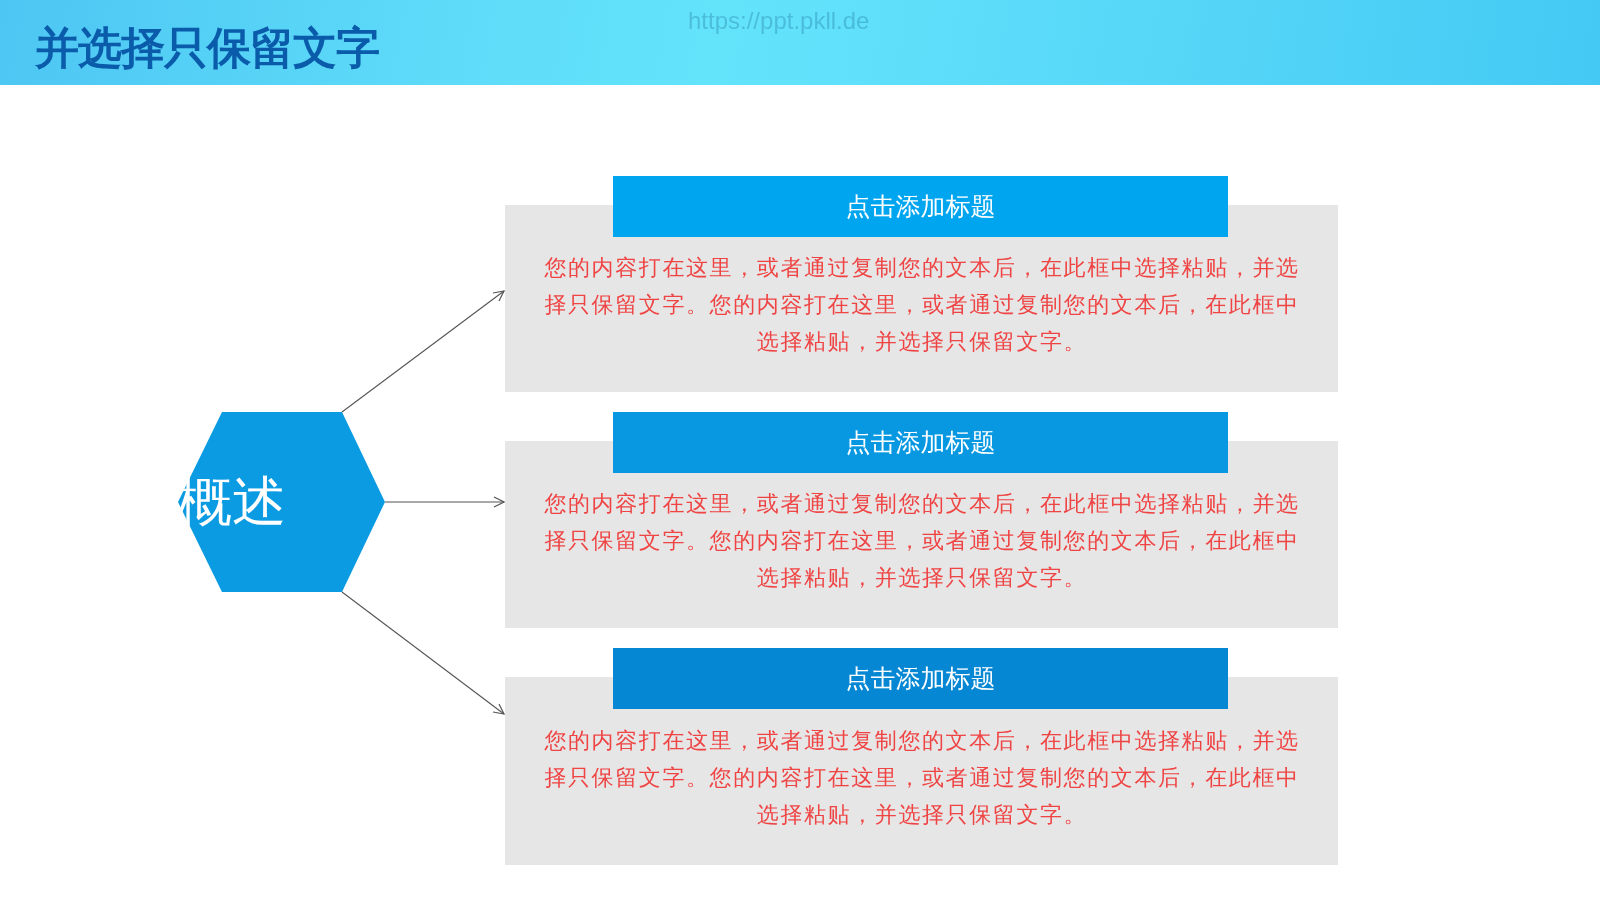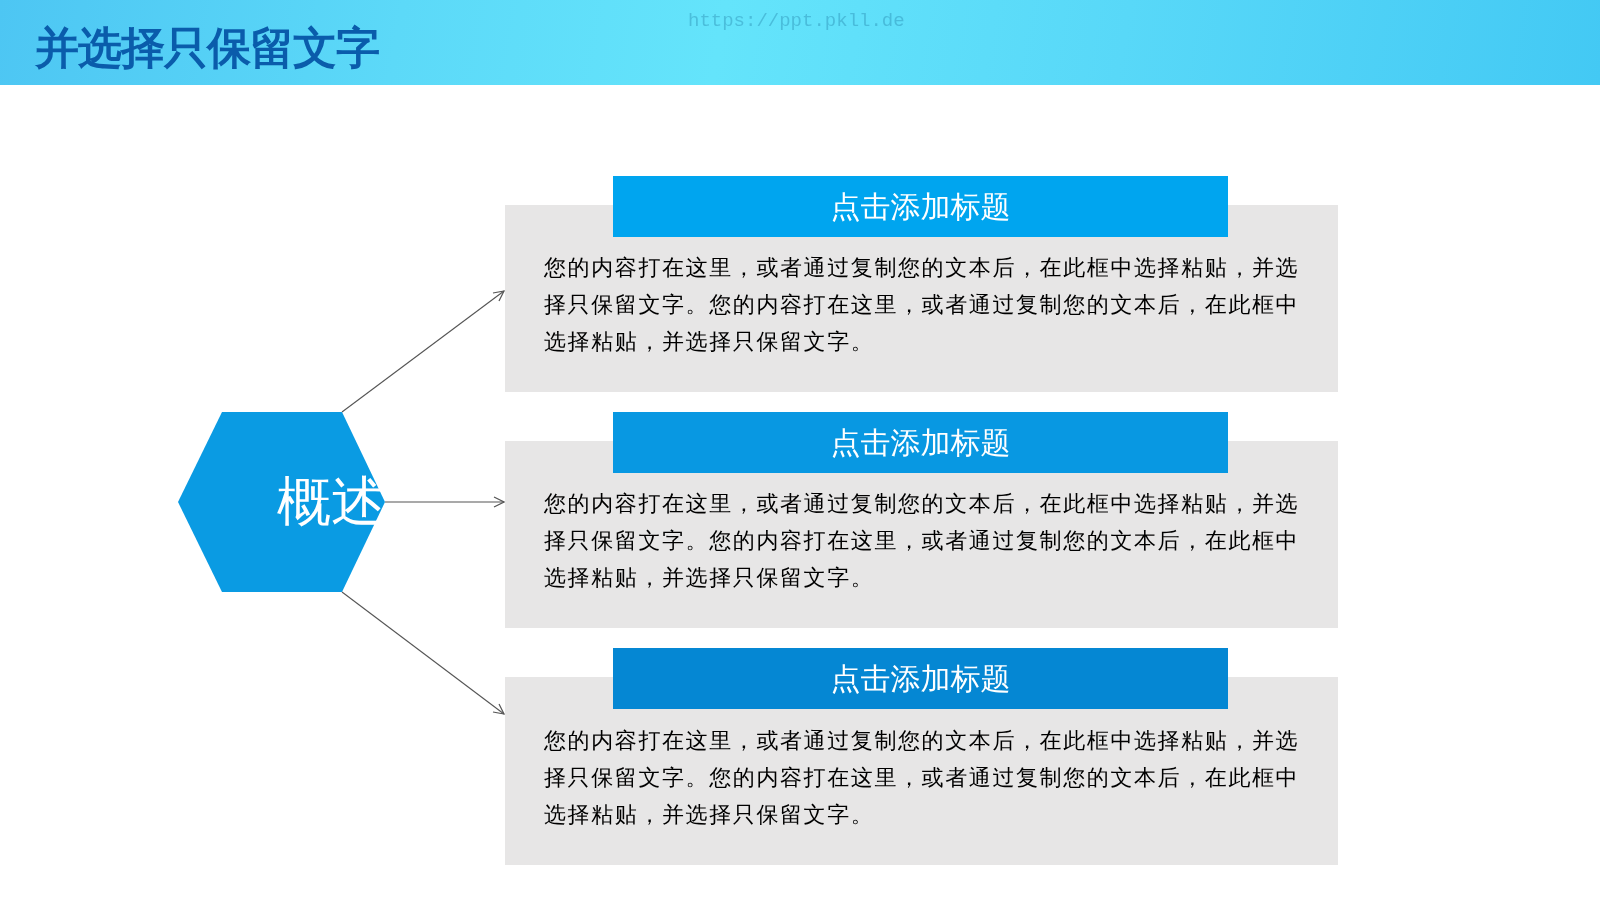--- a/index.html
+++ b/index.html
@@ -10,39 +10,39 @@
     position: absolute; left: 0; top: 0; width: 1600px; height: 85px;
     background: linear-gradient(100deg, #4dc6f3 0%, #5cd9f8 25%, #64e4fb 45%, #58d8f8 70%, #43c9f4 100%);
   }
   .slide-title {
     position: absolute; left: 35px; top: 20px; height: 56px; line-height: 56px;
     font-size: 44px; font-weight: bold; color: #0a5cab; letter-spacing: -1px;
     white-space: nowrap;
   }
   .watermark {
     position: absolute; left: 688px; top: 6px; height: 30px; line-height: 30px;
-    font-family: Liberation Mono, monospace;
-    font-size: 19px; color: rgba(30,120,160,0.35); white-space: nowrap;
+    font-family: Liberation Sans, sans-serif;
+    font-size: 24px; color: rgba(30,120,160,0.35); white-space: nowrap;
   }
 
   .diagram-svg { position: absolute; left: 0; top: 0; width: 1600px; height: 900px; }
 
   .hex-label {
     position: absolute; left: 178px; top: 462px; width: 207px; height: 80px;
-    line-height: 80px; text-align: right; font-size: 54px; color: #ffffff;
+    line-height: 80px; text-align: left; font-size: 54px; color: #ffffff;
   }
   .card-bg {
     position: absolute; background: #e7e6e6;
   }
   .card-header {
-    position: absolute; color: #ffffff; font-size: 30px; text-align: center;
+    position: absolute; color: #ffffff; font-size: 25px; text-align: center;
   }
   .card-body {
-    position: absolute; font-size: 22px; line-height: 37px; color: #000000;
-    letter-spacing: 1.6px; text-align: left;
+    position: absolute; font-size: 22px; line-height: 37px; color: #ef4444;
+    letter-spacing: 1.6px; text-align: center;
   }
 </style>
 </head>
 <body>
 
 <div class="header-band"></div>
 <div class="slide-title">并选择只保留文字</div>
 <div class="watermark">https://ppt.pkll.de</div>
 
 <svg class="diagram-svg" viewBox="0 0 1600 900">

